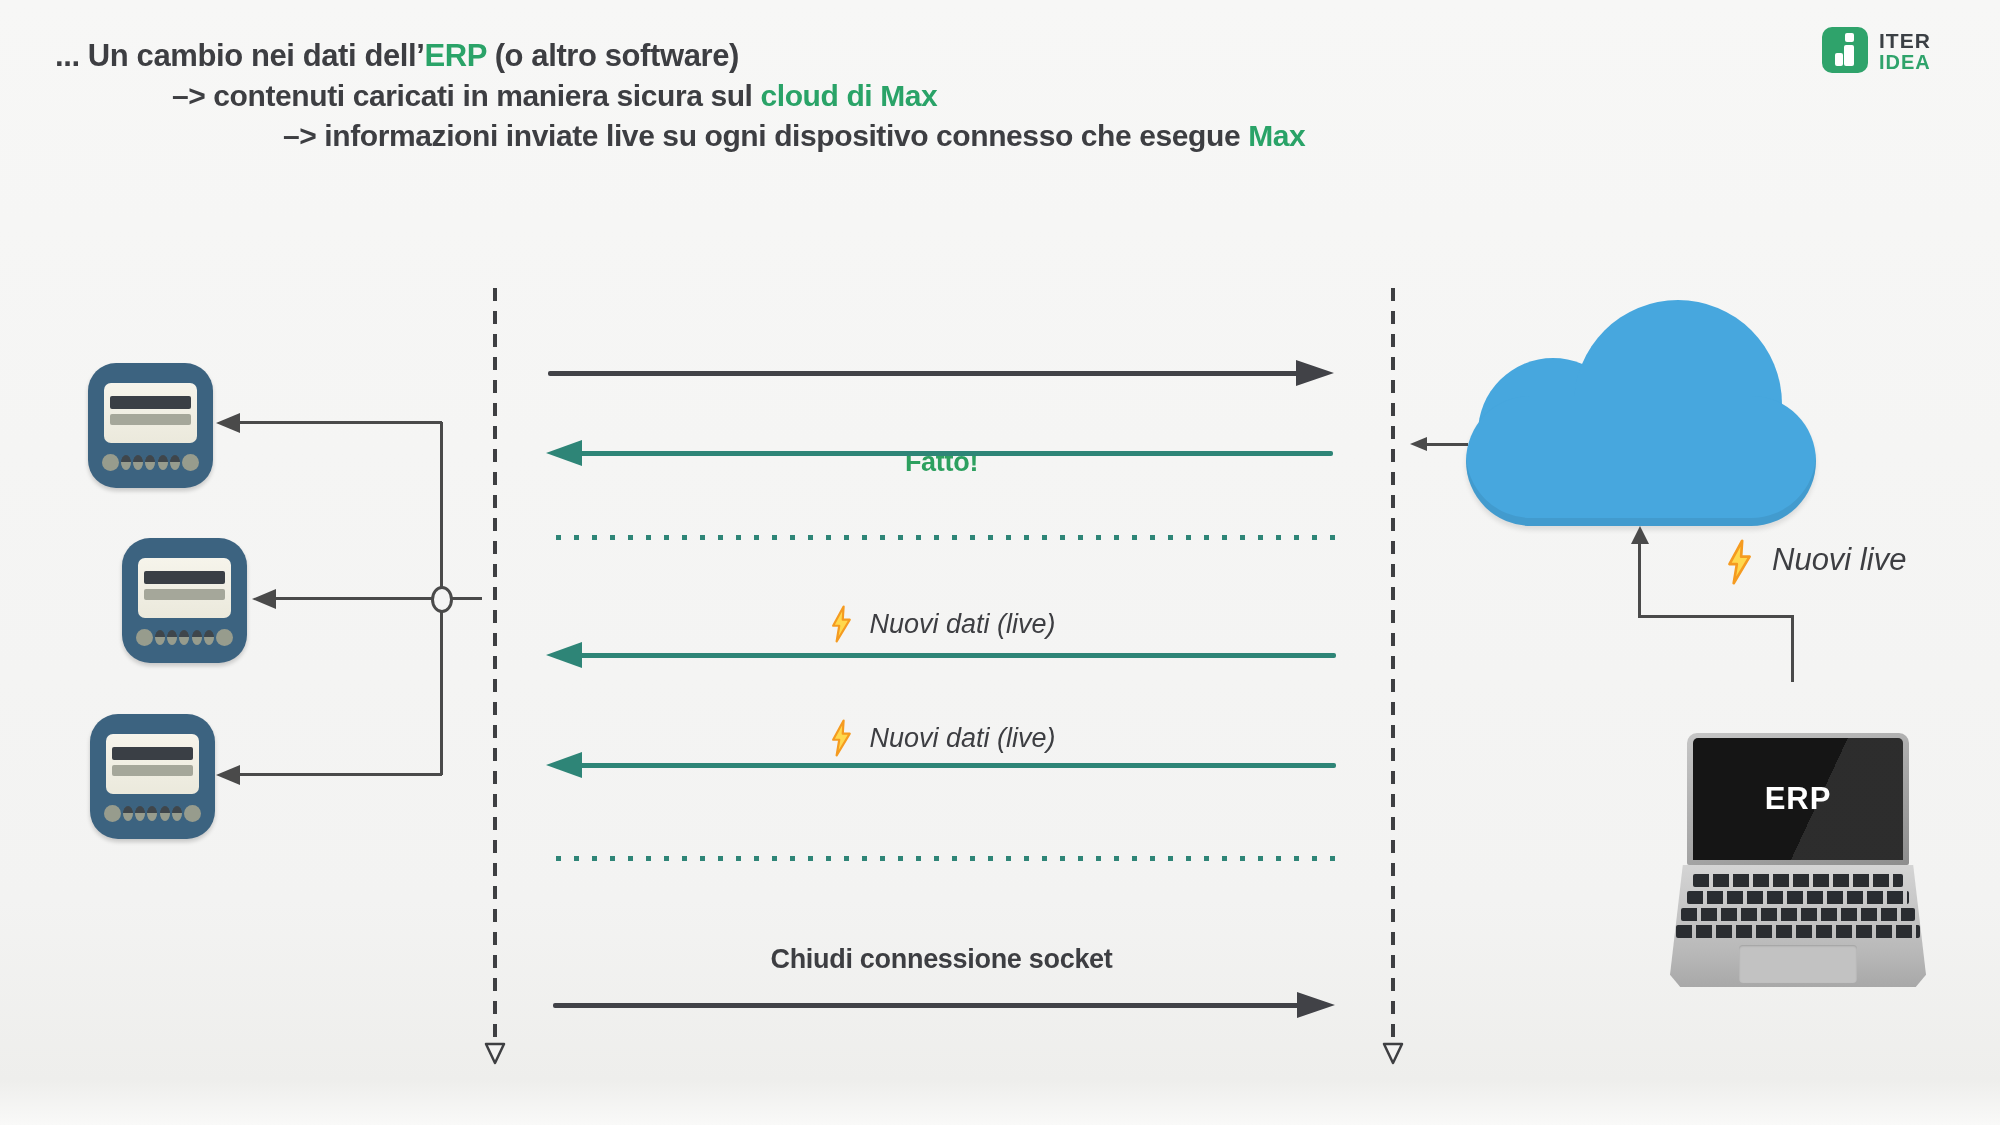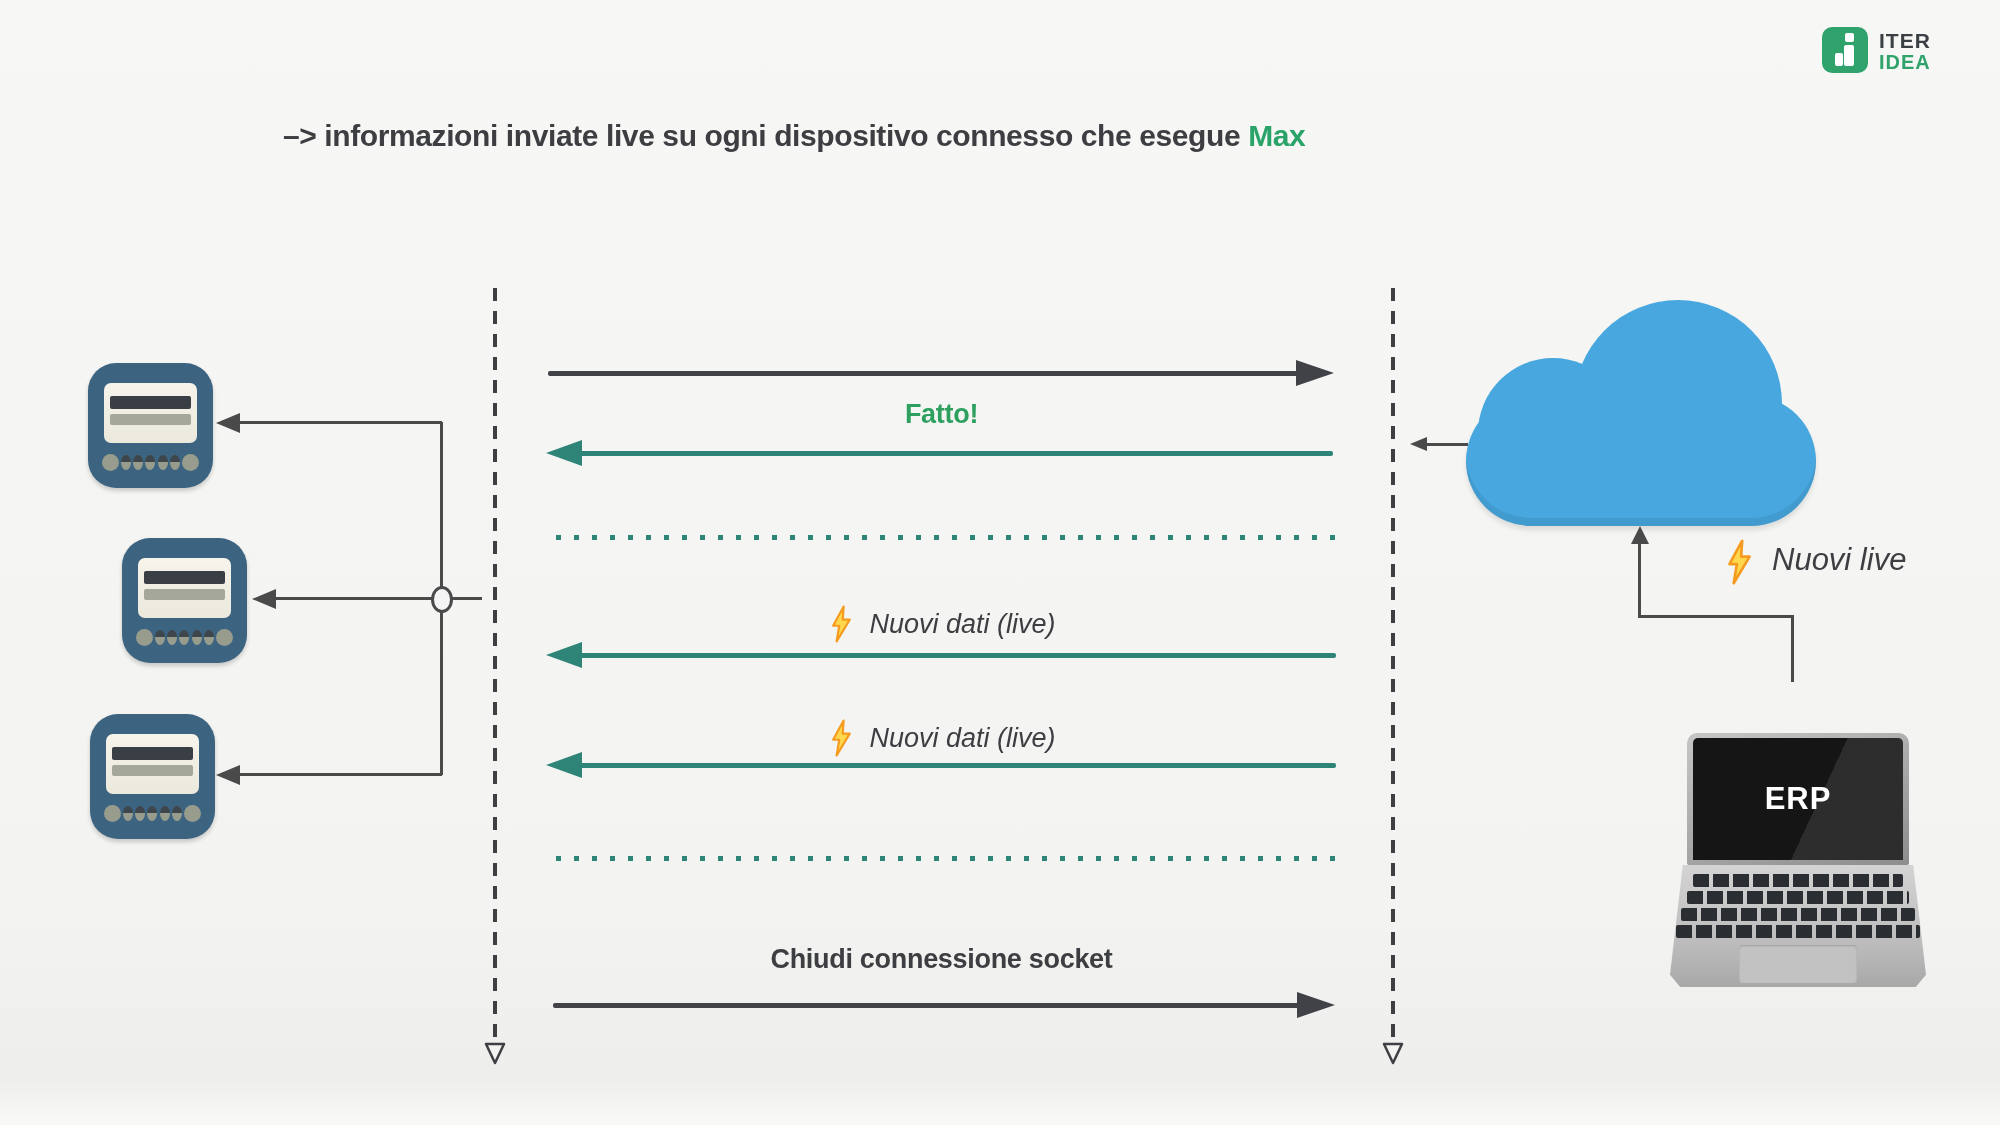--- a/index.html
+++ b/index.html
@@ -32,21 +32,21 @@
   .logo-idea{left:1879px;top:51px;font-size:20px;font-weight:700;color:var(--logo_green);letter-spacing:1px;}
 
   
   .lifeline{width:4px;top:288px;height:757px;
     background:repeating-linear-gradient(180deg,#3e3f42 0 13px,rgba(0,0,0,0) 13px 23px);}
   .lifeline.left{left:493px;}
   .lifeline.right{left:1391px;}
 
   
   .msg-label{left:548px;width:787px;text-align:center;font-size:27px;font-weight:700;color:var(--dark);letter-spacing:-0.3px;}
-  .msg-label.green{color:#2da05f;}
+  .msg-label.green{color:#2da05f;margin-top:48px;}
   .live-label{left:548px;width:787px;display:flex;align-items:center;justify-content:center;gap:14px;
     font-size:27px;font-weight:500;font-style:italic;color:var(--dark);margin-top:7px;}
   .aline{height:5px;border-radius:2px;}
   .aline.dark{background:#414247;}
   .aline.teal{background:var(--teal);}
   .head-right{width:0;height:0;border-top:13px solid transparent;border-bottom:13px solid transparent;border-left:38px solid #414247;}
   .head-left{width:0;height:0;border-top:13px solid transparent;border-bottom:13px solid transparent;border-right:36px solid var(--teal);}
   .dotted{left:556px;width:789px;height:5px;
     background:repeating-linear-gradient(90deg,var(--teal) 0 5px,rgba(0,0,0,0) 5px 18px);}
 
@@ -95,20 +95,22 @@
     background:repeating-linear-gradient(90deg,#2a2d31 0 16px,rgba(0,0,0,0) 16px 20px);}
   .kr1{width:210px;} .kr2{width:222px;} .kr3{width:234px;} .kr4{width:244px;}
   .trackpad{width:118px;height:38px;margin:7px auto 0;background:#c2c2c2;border-radius:4px;
     box-shadow:inset 0 1px 2px rgba(0,0,0,0.18);}
 </style>
 </head>
 <body>
 
 <div class="stage">
 
+  <div class="abs hline h1"><span>... Un cambio nei dati dell’</span><span class="hl">ERP</span><span> (o altro software)</span></div>
+  <div class="abs hline h2"><span>–&gt; contenuti caricati in maniera sicura sul </span><span class="hl">cloud di Max</span></div>
   <div class="abs hline h3"><span>–&gt; informazioni inviate live su ogni dispositivo connesso che esegue </span><span class="hl">Max</span></div>
 
   <div class="abs logo-box">
     <svg width="46" height="46" viewBox="0 0 46 46">
       <rect x="23" y="6" width="9" height="9" rx="2" fill="#ffffff"></rect>
       <rect x="22" y="18" width="10" height="21" rx="2" fill="#ffffff"></rect>
       <rect x="13" y="26" width="8" height="13" rx="2" fill="#ffffff"></rect>
     </svg>
   </div>
   <div class="abs logo-iter">ITER</div>

